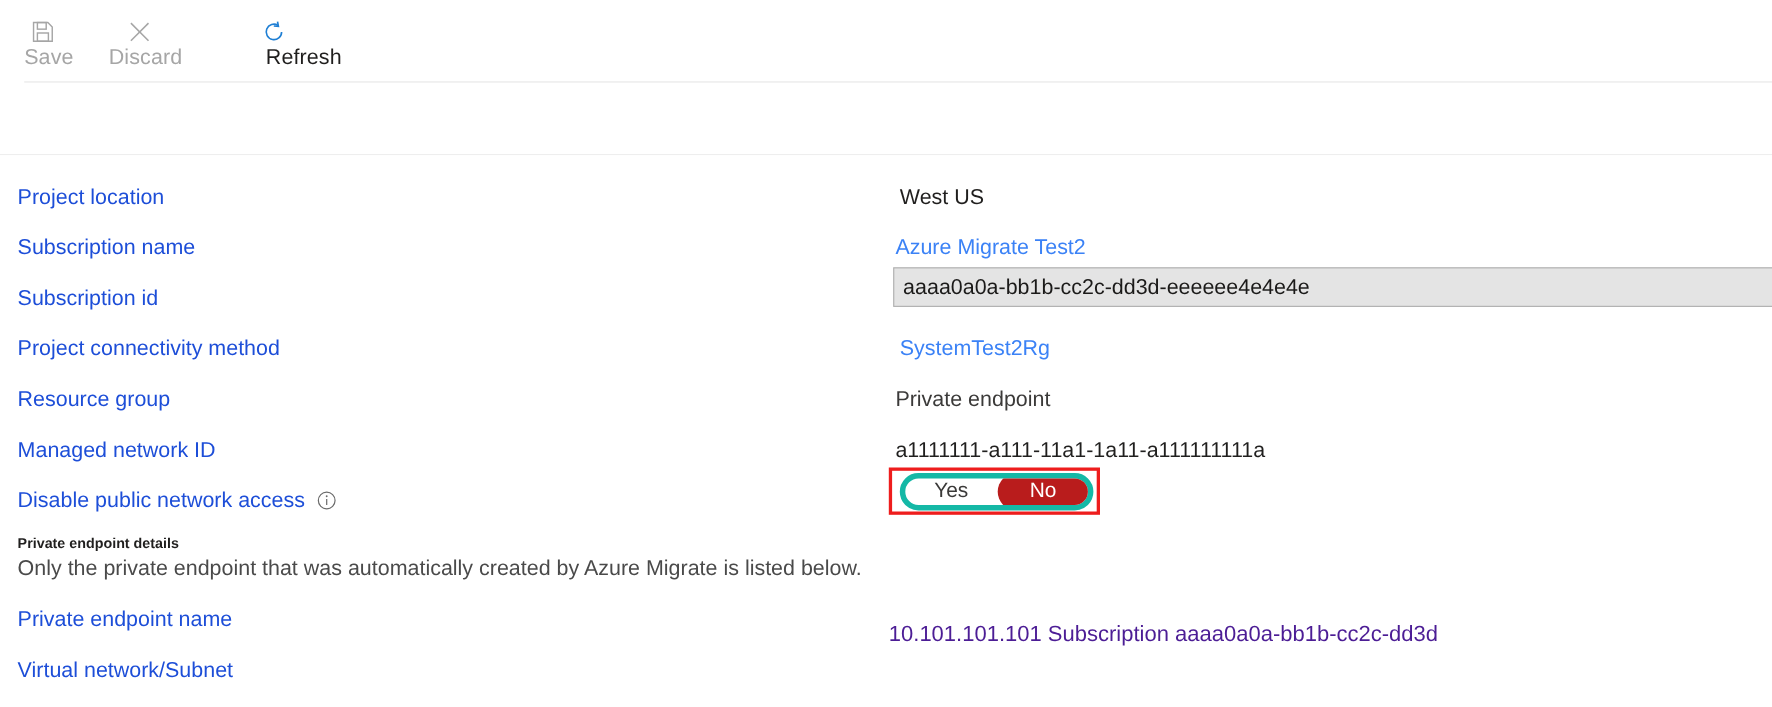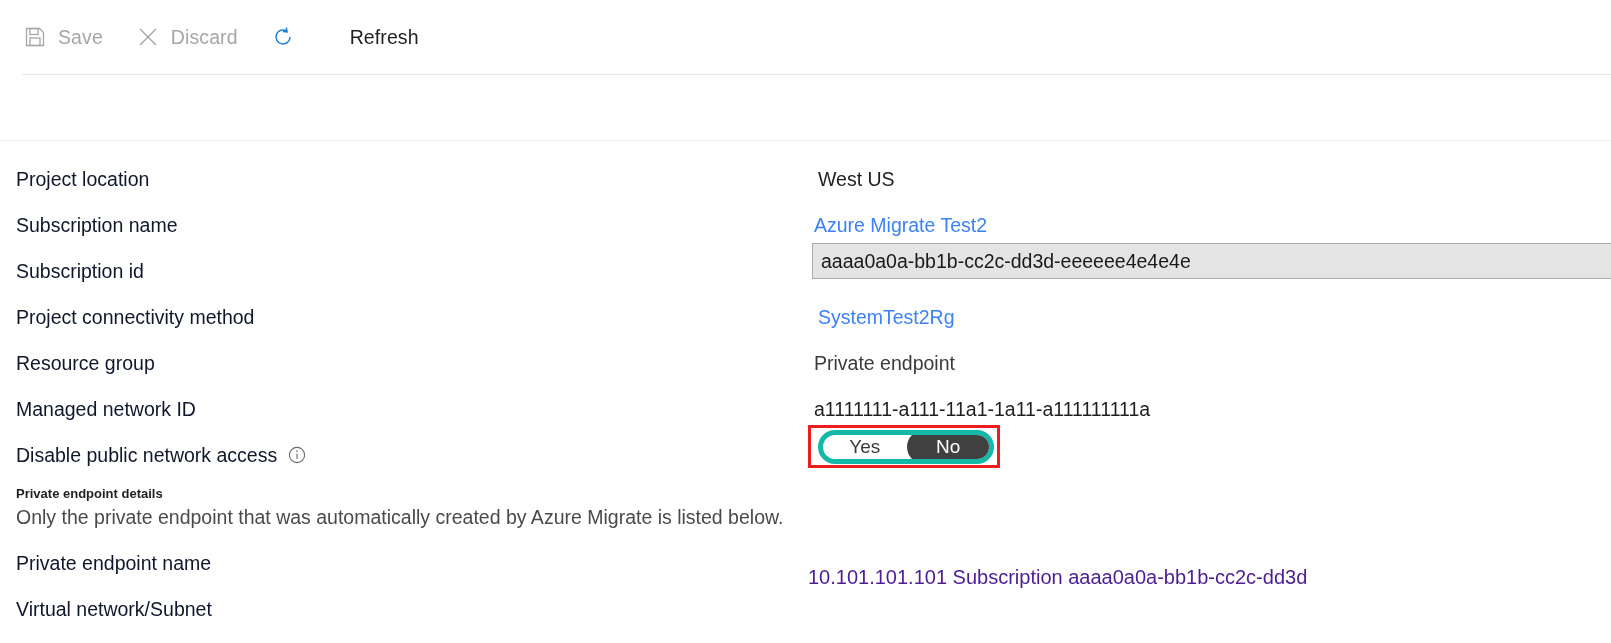--- a/index.html
+++ b/index.html
@@ -28,20 +28,21 @@
     align-items: center;
     padding-left: 22px;
     box-sizing: border-box;
   }
   .tb-item {
     display: flex;
     align-items: center;
     height: 40px;
     margin-right: 32px;
     user-select: none;
+    flex-direction: column;
   }
   .tb-icon {
     width: 26px;
     height: 26px;
     display: inline-flex;
     align-items: center;
     justify-content: center;
     margin-right: 10px;
   }
   .tb-label {
@@ -76,21 +77,21 @@
     top: 156px;
     width: 760px;
   }
   .label-row {
     height: 46px;
     display: flex;
     align-items: center;
   }
   .label-text {
     font-size: 19.5px;
-    color: #0f172a;
+    color: #1d4ed8;
     white-space: nowrap;
   }
   .info-icon {
     margin-left: 10px;
     display: inline-flex;
     align-items: center;
   }
 
   .values {
     position: absolute;
@@ -164,21 +165,21 @@
     display: flex;
     align-items: center;
     justify-content: center;
     font-size: 19px;
     user-select: none;
   }
   .toggle-opt.off {
     color: #3b3a39;
   }
   .toggle-opt.on {
-    background: #404040;
+    background: #b91c1c;
     color: #ffffff;
     border-radius: 17px;
     margin: -1px -1px -1px 0;
     height: 34px;
   }
   .redbox {
     position: absolute;
     left: 808px;
     top: 425px;
     width: 192px;

